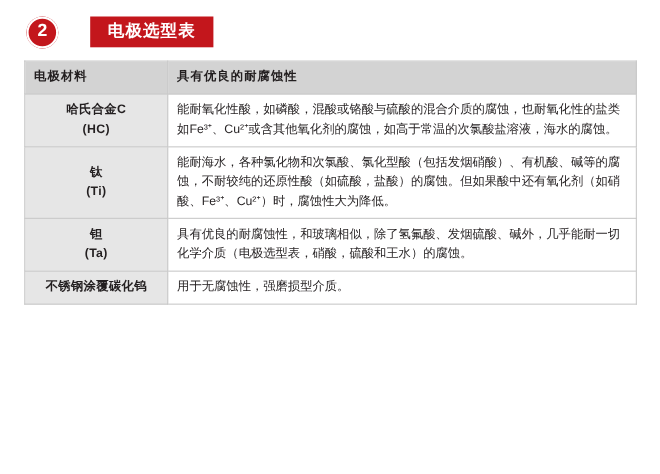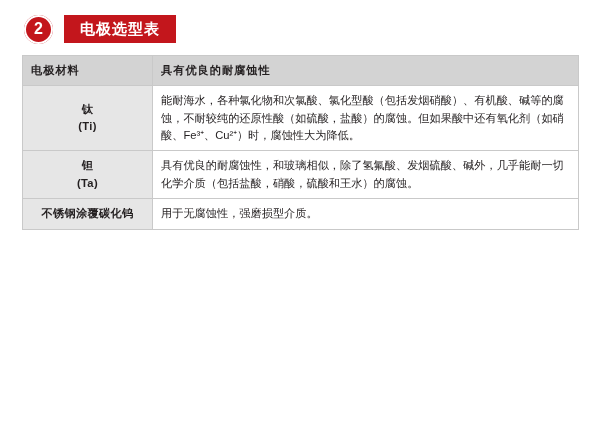--- a/index.html
+++ b/index.html
@@ -37,21 +37,21 @@
     color: #ffffff;
     font-size: 16px;
     font-weight: bold;
     display: flex;
     align-items: center;
     justify-content: center;
     box-shadow: 0 0 0 2px #ffffff inset;
     flex: 0 0 auto;
   }
   .title-bar {
-    margin-left: 11px;
+    margin-left: 29px;
     background: #c3161c;
     color: #ffffff;
     font-size: 15px;
     font-weight: bold;
     letter-spacing: 1px;
     padding: 6px 16px 7px 16px;
     line-height: 1;
     flex: 0 0 auto;
   }
   
@@ -111,31 +111,38 @@
       </colgroup>
     <thead>
       <tr>
         <th>电极材料</th>
         <th>具有优良的耐腐蚀性</th>
       </tr>
     </thead>
     <tbody>
       <tr>
         <td class="mat">
+          <span>哈氏合金C</span>
+          <span class="line2">(HC)</span>
+        </td>
+        <td class="desc">能耐氧化性酸，如磷酸，混酸或铬酸与硫酸的混合介质的腐蚀，也耐氧化性的盐类如Fe³⁺、Cu²⁺或含其他氧化剂的腐蚀，如高于常温的次氯酸盐溶液，海水的腐蚀。</td>
+      </tr>
+      <tr>
+        <td class="mat">
           <span>钛</span>
           <span class="line2">(Ti)</span>
         </td>
         <td class="desc">能耐海水，各种氯化物和次氯酸、氯化型酸（包括发烟硝酸）、有机酸、碱等的腐蚀，不耐较纯的还原性酸（如硫酸，盐酸）的腐蚀。但如果酸中还有氧化剂（如硝酸、Fe³⁺、Cu²⁺）时，腐蚀性大为降低。</td>
       </tr>
       <tr>
         <td class="mat">
           <span>钽</span>
           <span class="line2">(Ta)</span>
         </td>
-        <td class="desc">具有优良的耐腐蚀性，和玻璃相似，除了氢氟酸、发烟硫酸、碱外，几乎能耐一切化学介质（包括盐酸，硝酸，硫酸和王水）的腐蚀。</td>
+        <td class="desc">具有优良的耐腐蚀性，和玻璃相似，除了氢氟酸、发烟硫酸、碱外，几乎能耐一切化学介质（电极选型表，硝酸，硫酸和王水）的腐蚀。</td>
       </tr>
       <tr>
         <td class="mat">
           <span>不锈钢涂覆碳化钨</span>
         </td>
         <td class="desc">用于无腐蚀性，强磨损型介质。</td>
       </tr>
     </tbody>
   </table>
 

